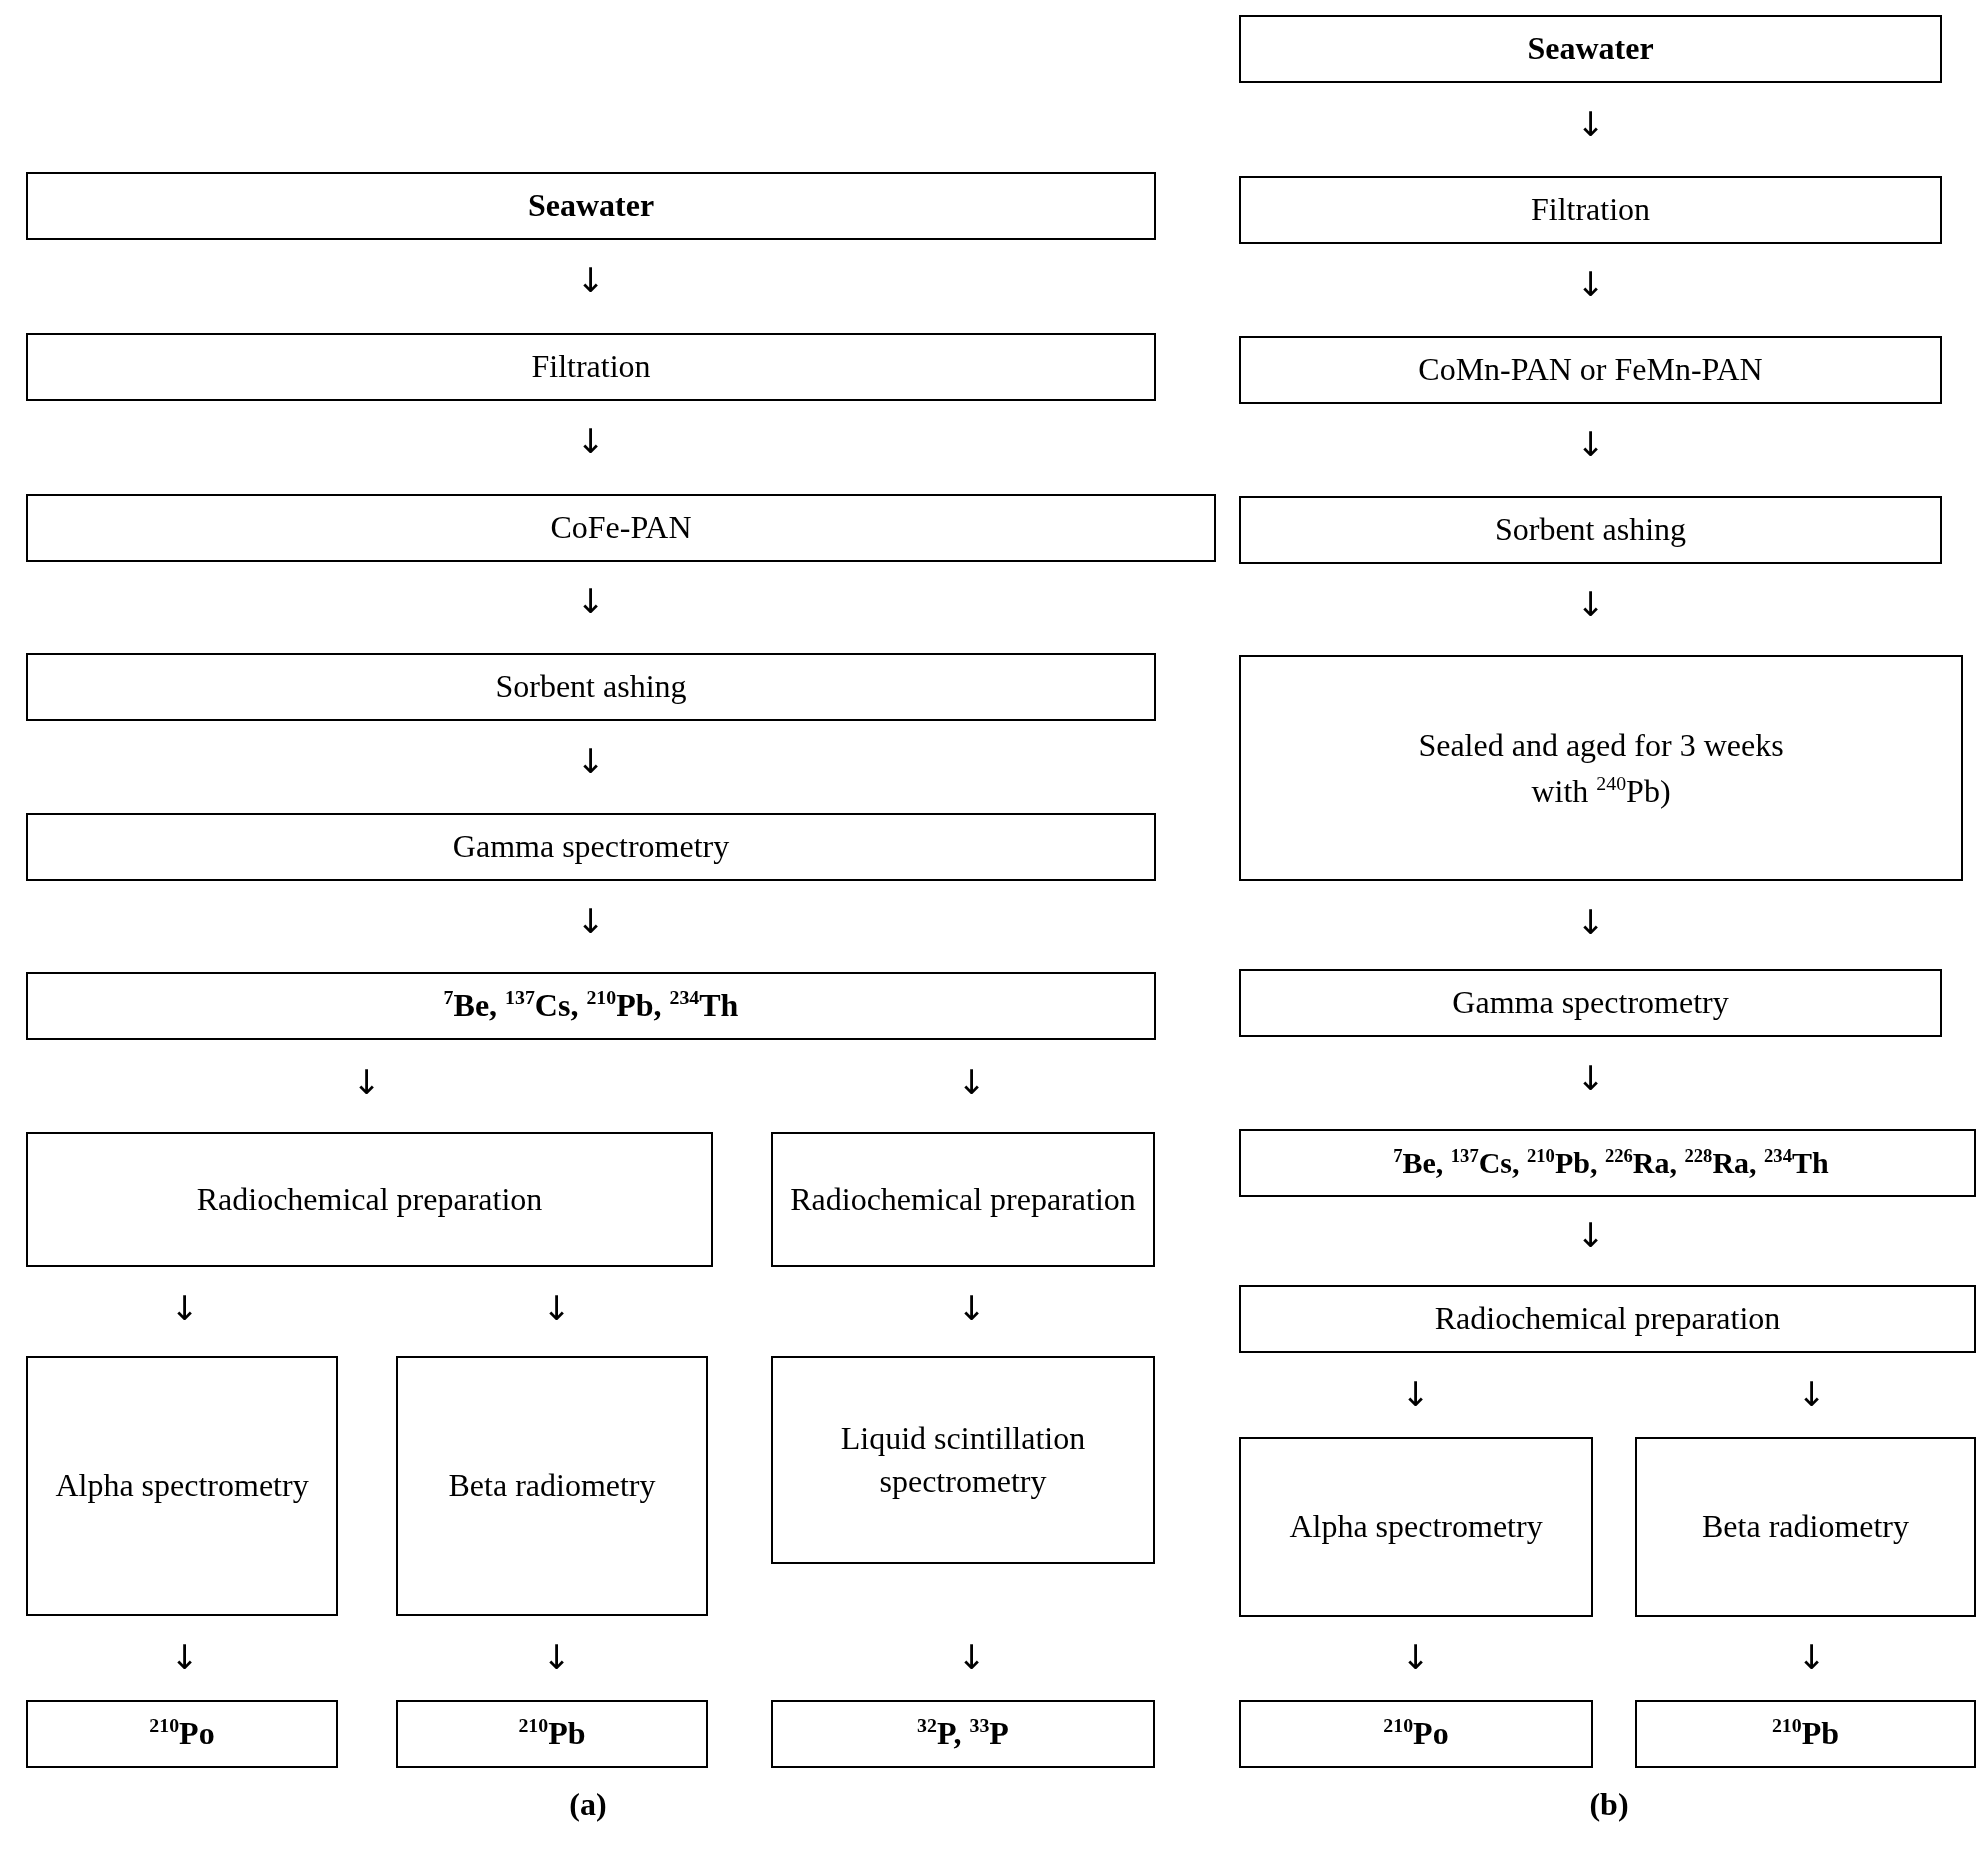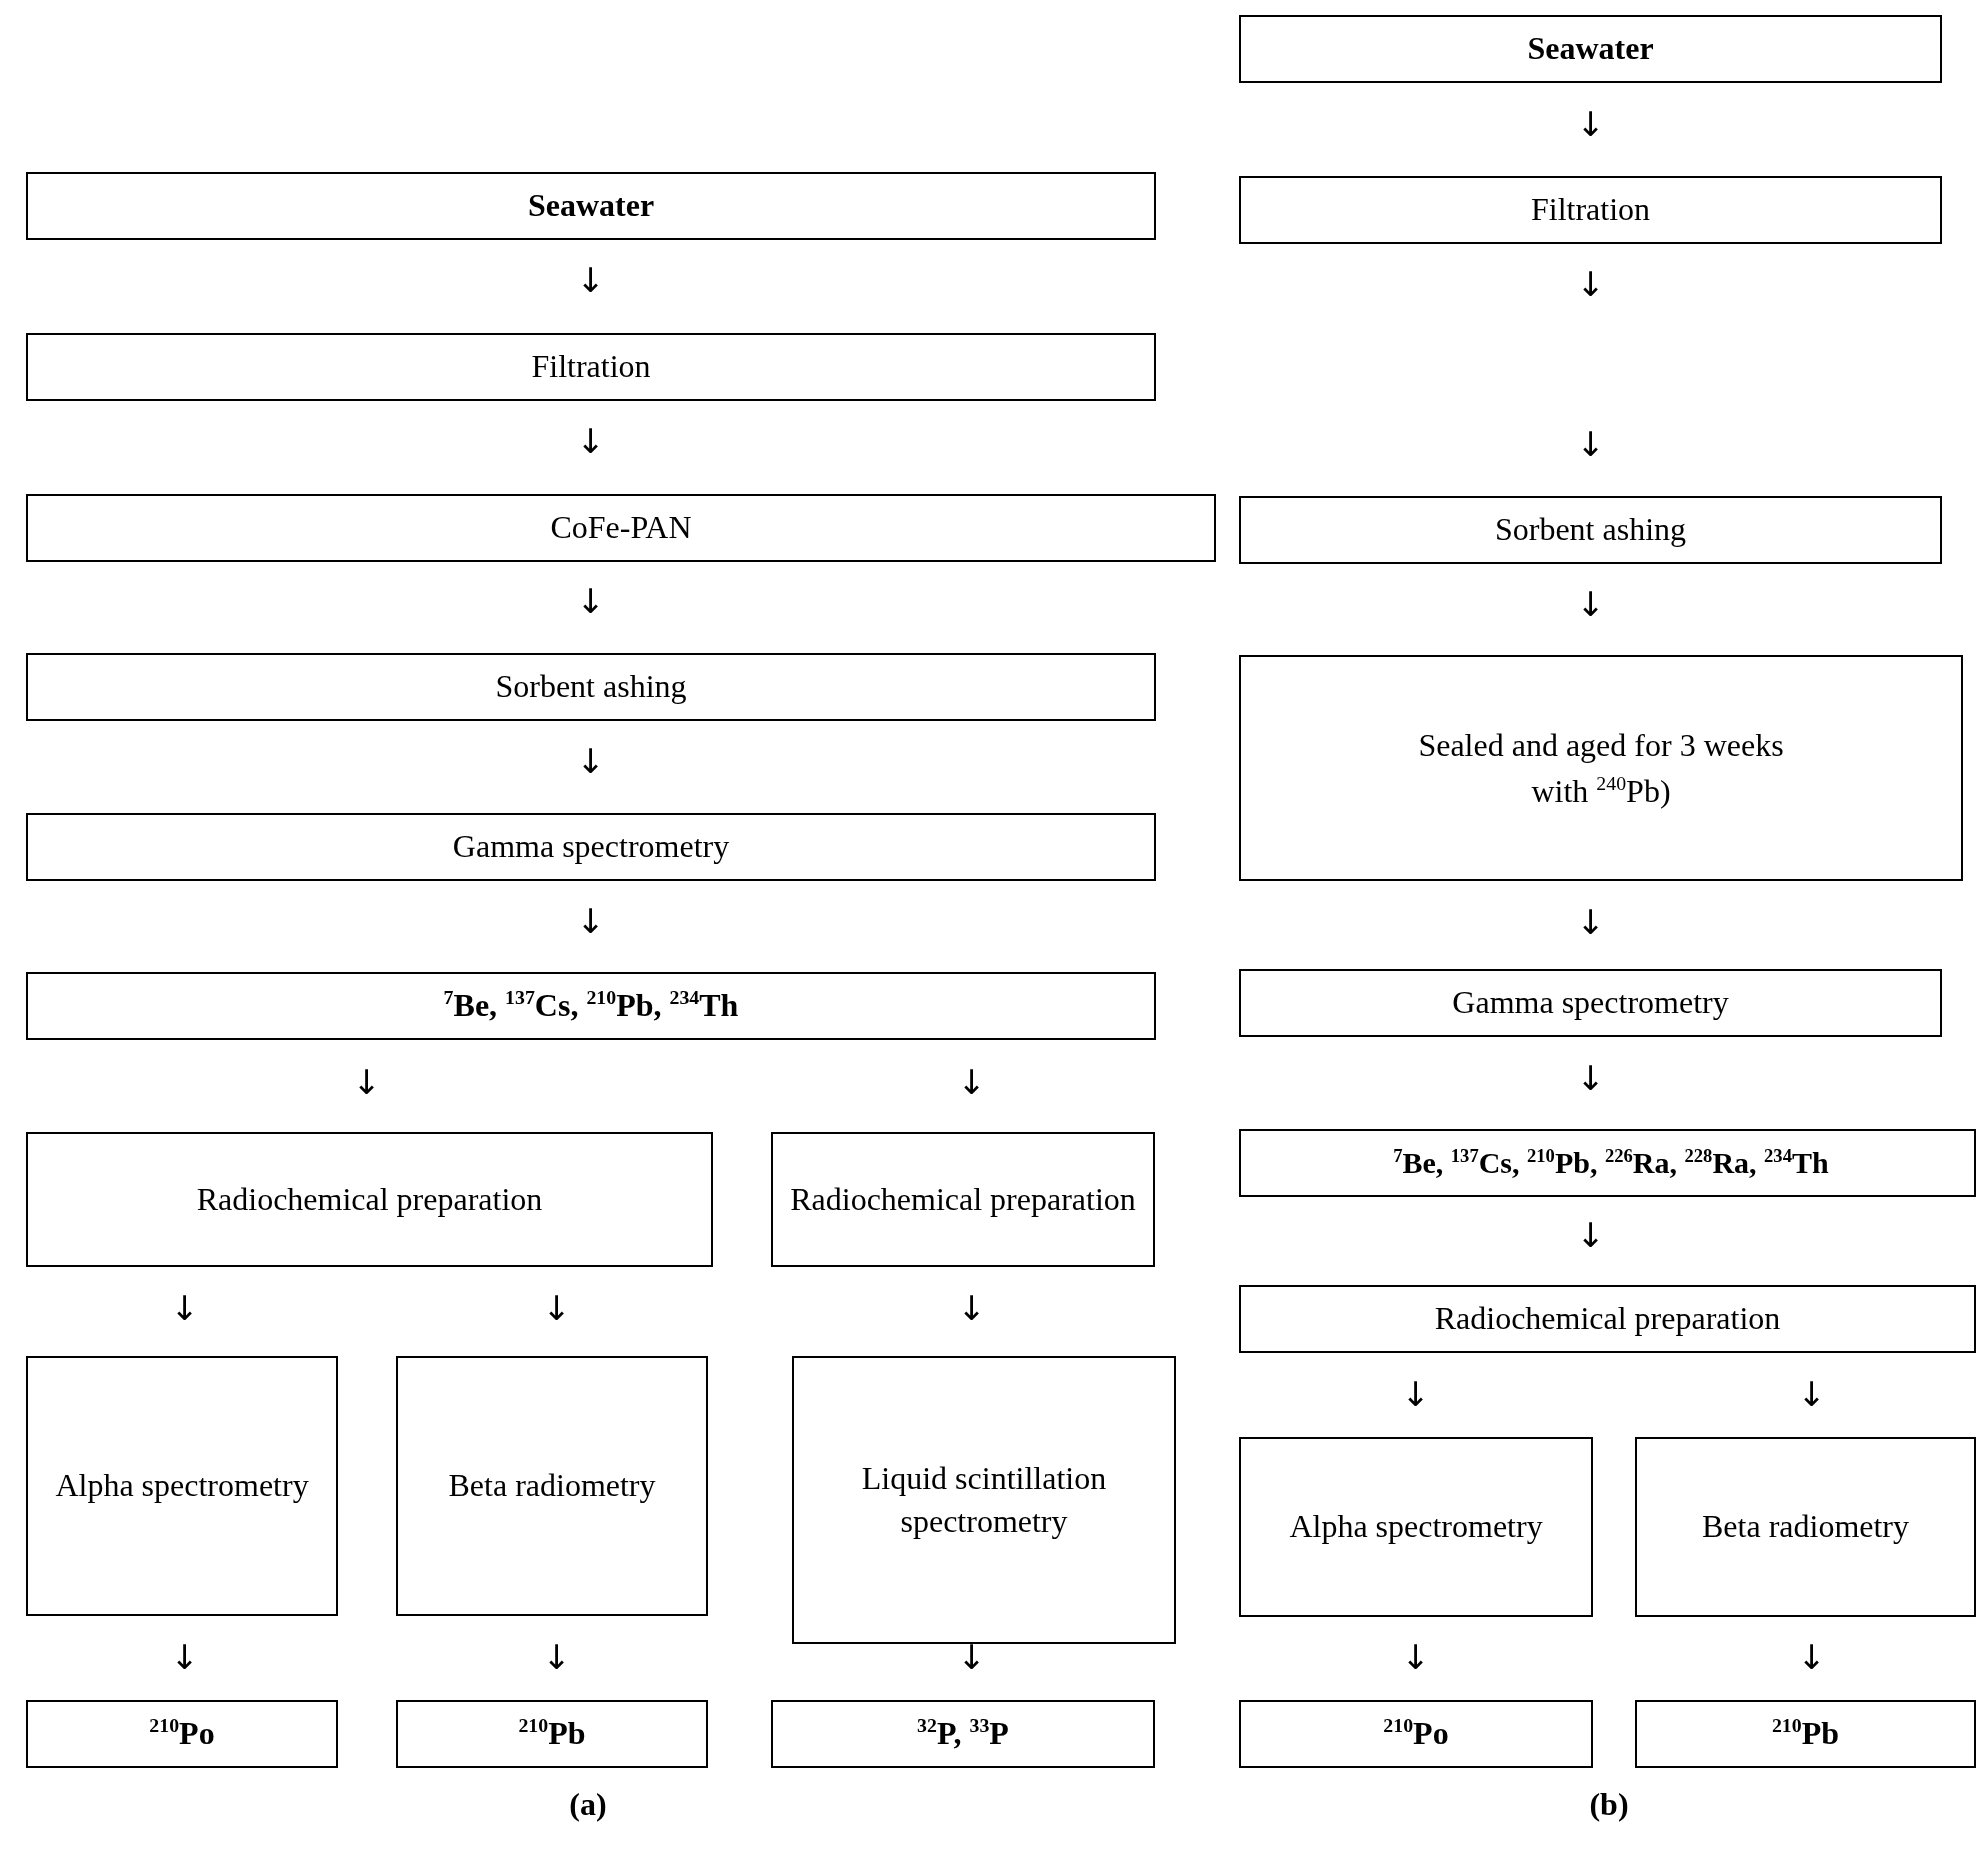--- a/index.html
+++ b/index.html
@@ -119,21 +119,21 @@
   <div class="arrow" style="left:943px; top:1291px; width:57px;">↓</div>
 
   <div class="box" style="left:26px; top:1356px; width:312px; height:260px; line-height:1.35;">
     <span>Alpha spectrometry</span>
   </div>
 
   <div class="box" style="left:396px; top:1356px; width:312px; height:260px; line-height:1.35;">
     <span>Beta radiometry</span>
   </div>
 
-  <div class="box" style="left:792px; top:1356px; width:384px; height:288px; line-height:1.35;">
+  <div class="box" style="left:771px; top:1356px; width:384px; height:208px; line-height:1.35;">
     <span>Liquid scintillation spectrometry</span>
   </div>
 
   <div class="arrow" style="left:156px; top:1640px; width:57px;">↓</div>
   <div class="arrow" style="left:528px; top:1640px; width:57px;">↓</div>
   <div class="arrow" style="left:943px; top:1640px; width:57px;">↓</div>
 
   <div class="box bold" style="left:26px; top:1700px; width:312px; height:68px;">
     <span class="nowrap"><sup>210</sup>Po</span>
   </div>
@@ -156,20 +156,23 @@
   </div>
 
   <div class="arrow" style="left:349px; top:107px; width:57px;">↓</div>
 
   <div class="box" style="left:26px; top:176px; width:703px; height:68px;">
     <span>Filtration</span>
   </div>
 
   <div class="arrow" style="left:349px; top:267px; width:57px;">↓</div>
 
+  <div class="box" style="left:26px; top:336px; width:703px; height:68px;">
+    <span>CoMn-PAN or FeMn-PAN</span>
+  </div>
 
   <div class="arrow" style="left:349px; top:427px; width:57px;">↓</div>
 
   <div class="box" style="left:26px; top:496px; width:703px; height:68px;">
     <span>Sorbent ashing</span>
   </div>
 
   <div class="arrow" style="left:349px; top:587px; width:57px;">↓</div>
 
   <div class="box" style="left:26px; top:655px; width:724px; height:226px; flex-direction:column; line-height:1.45;">

